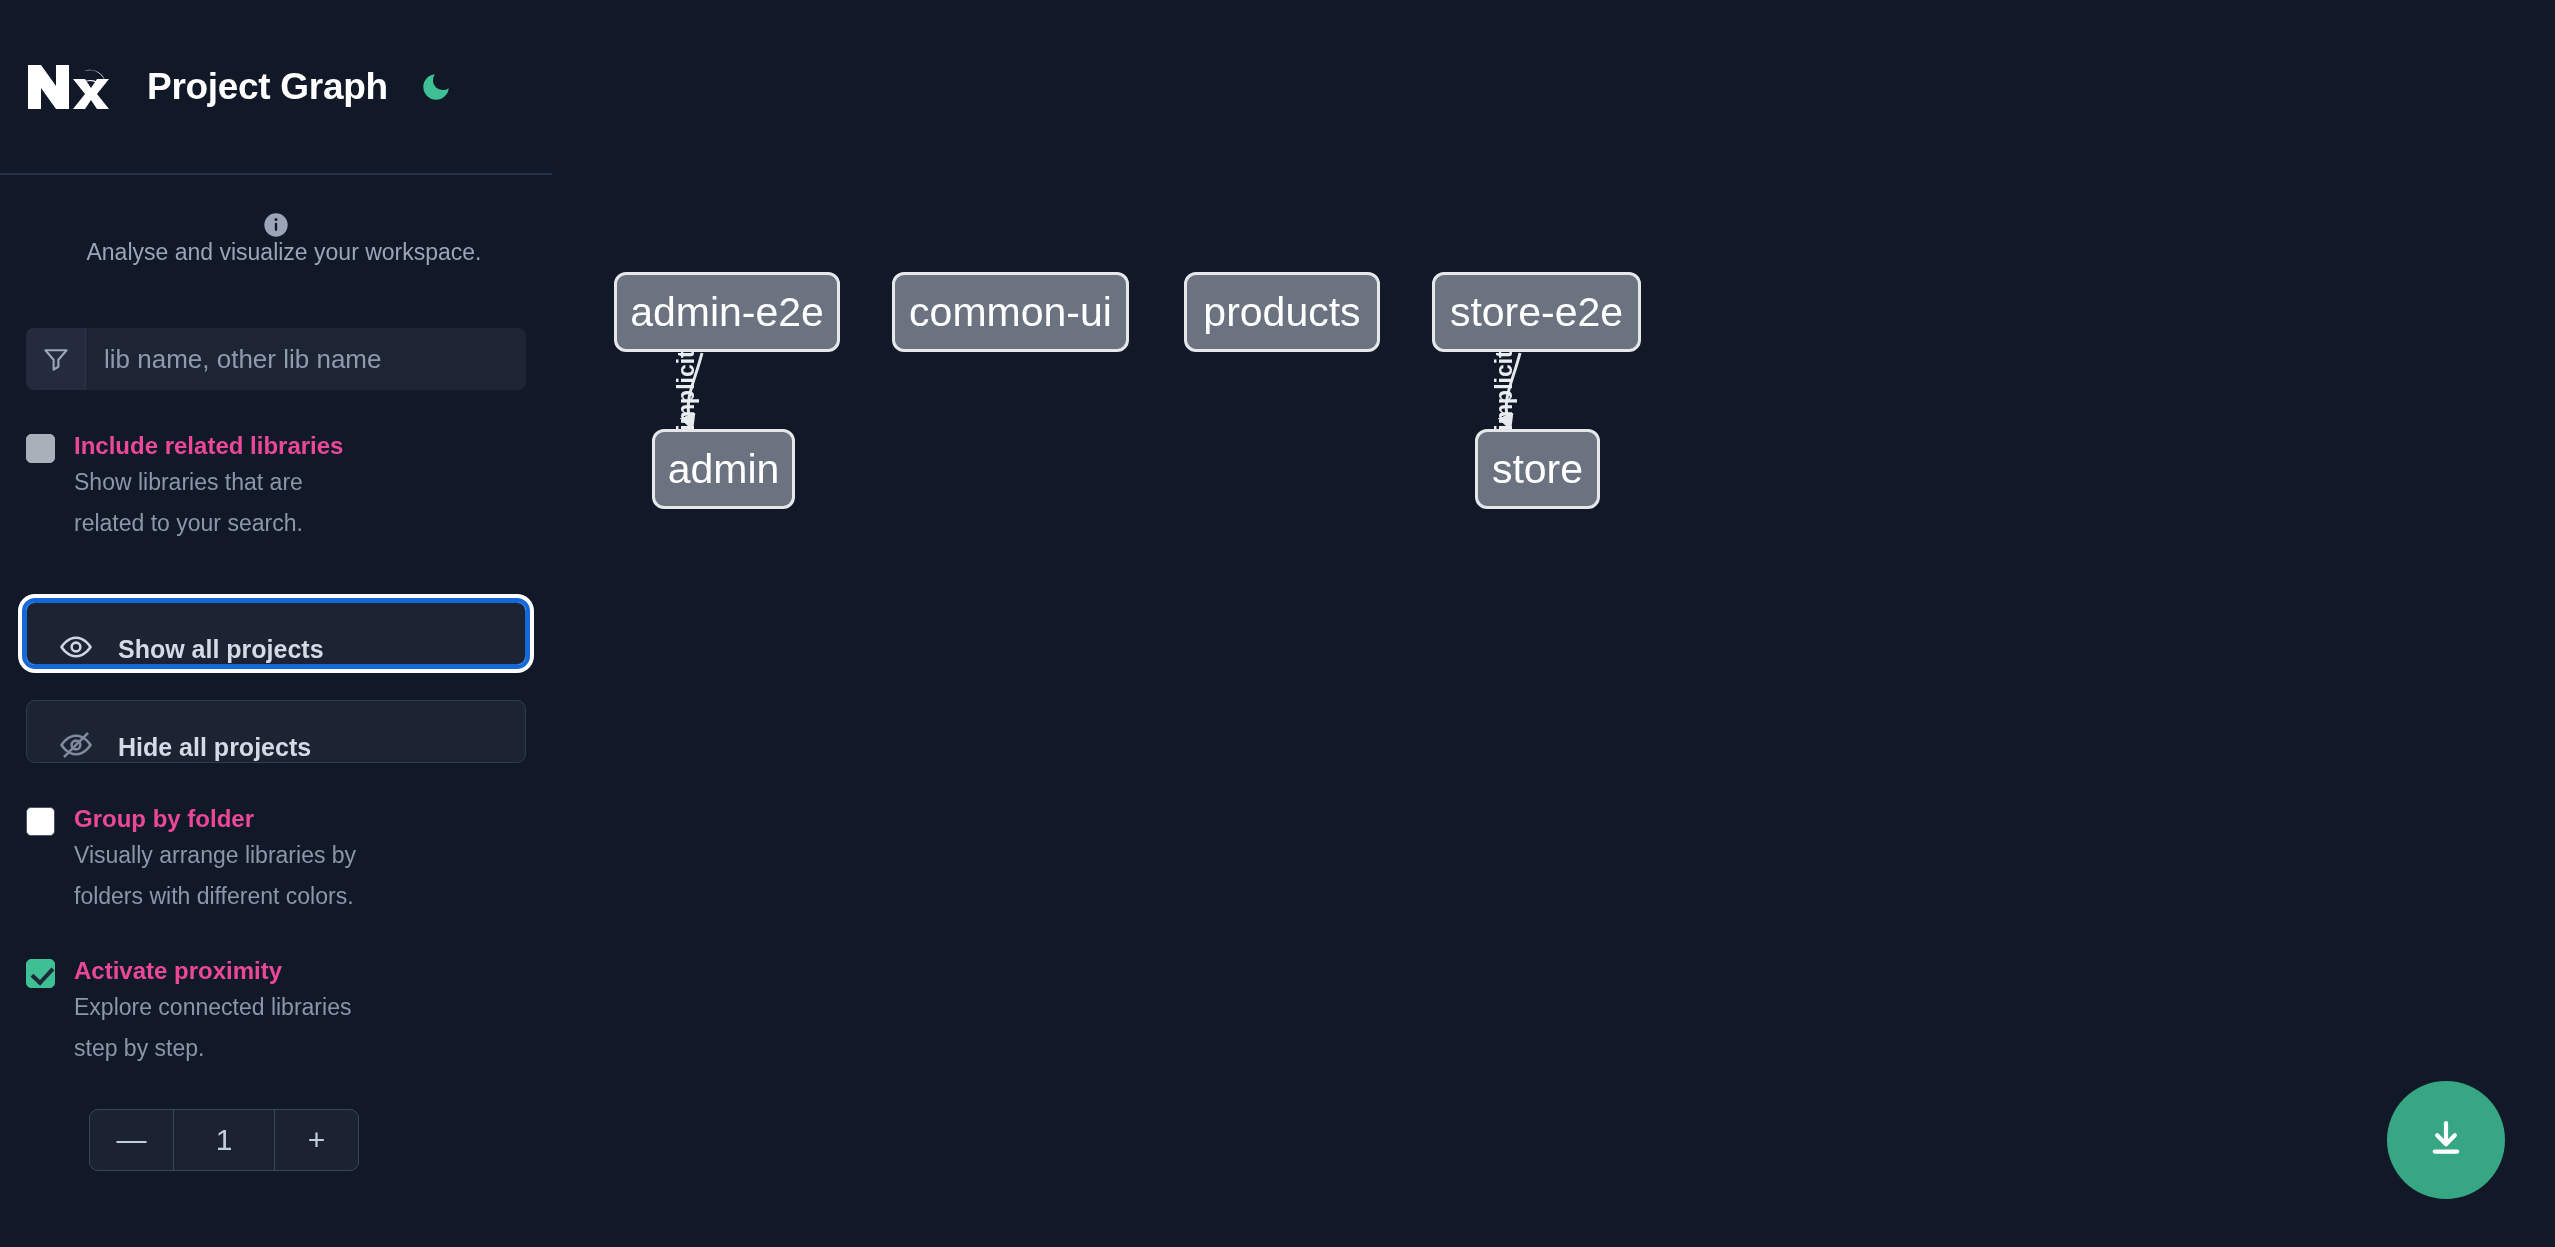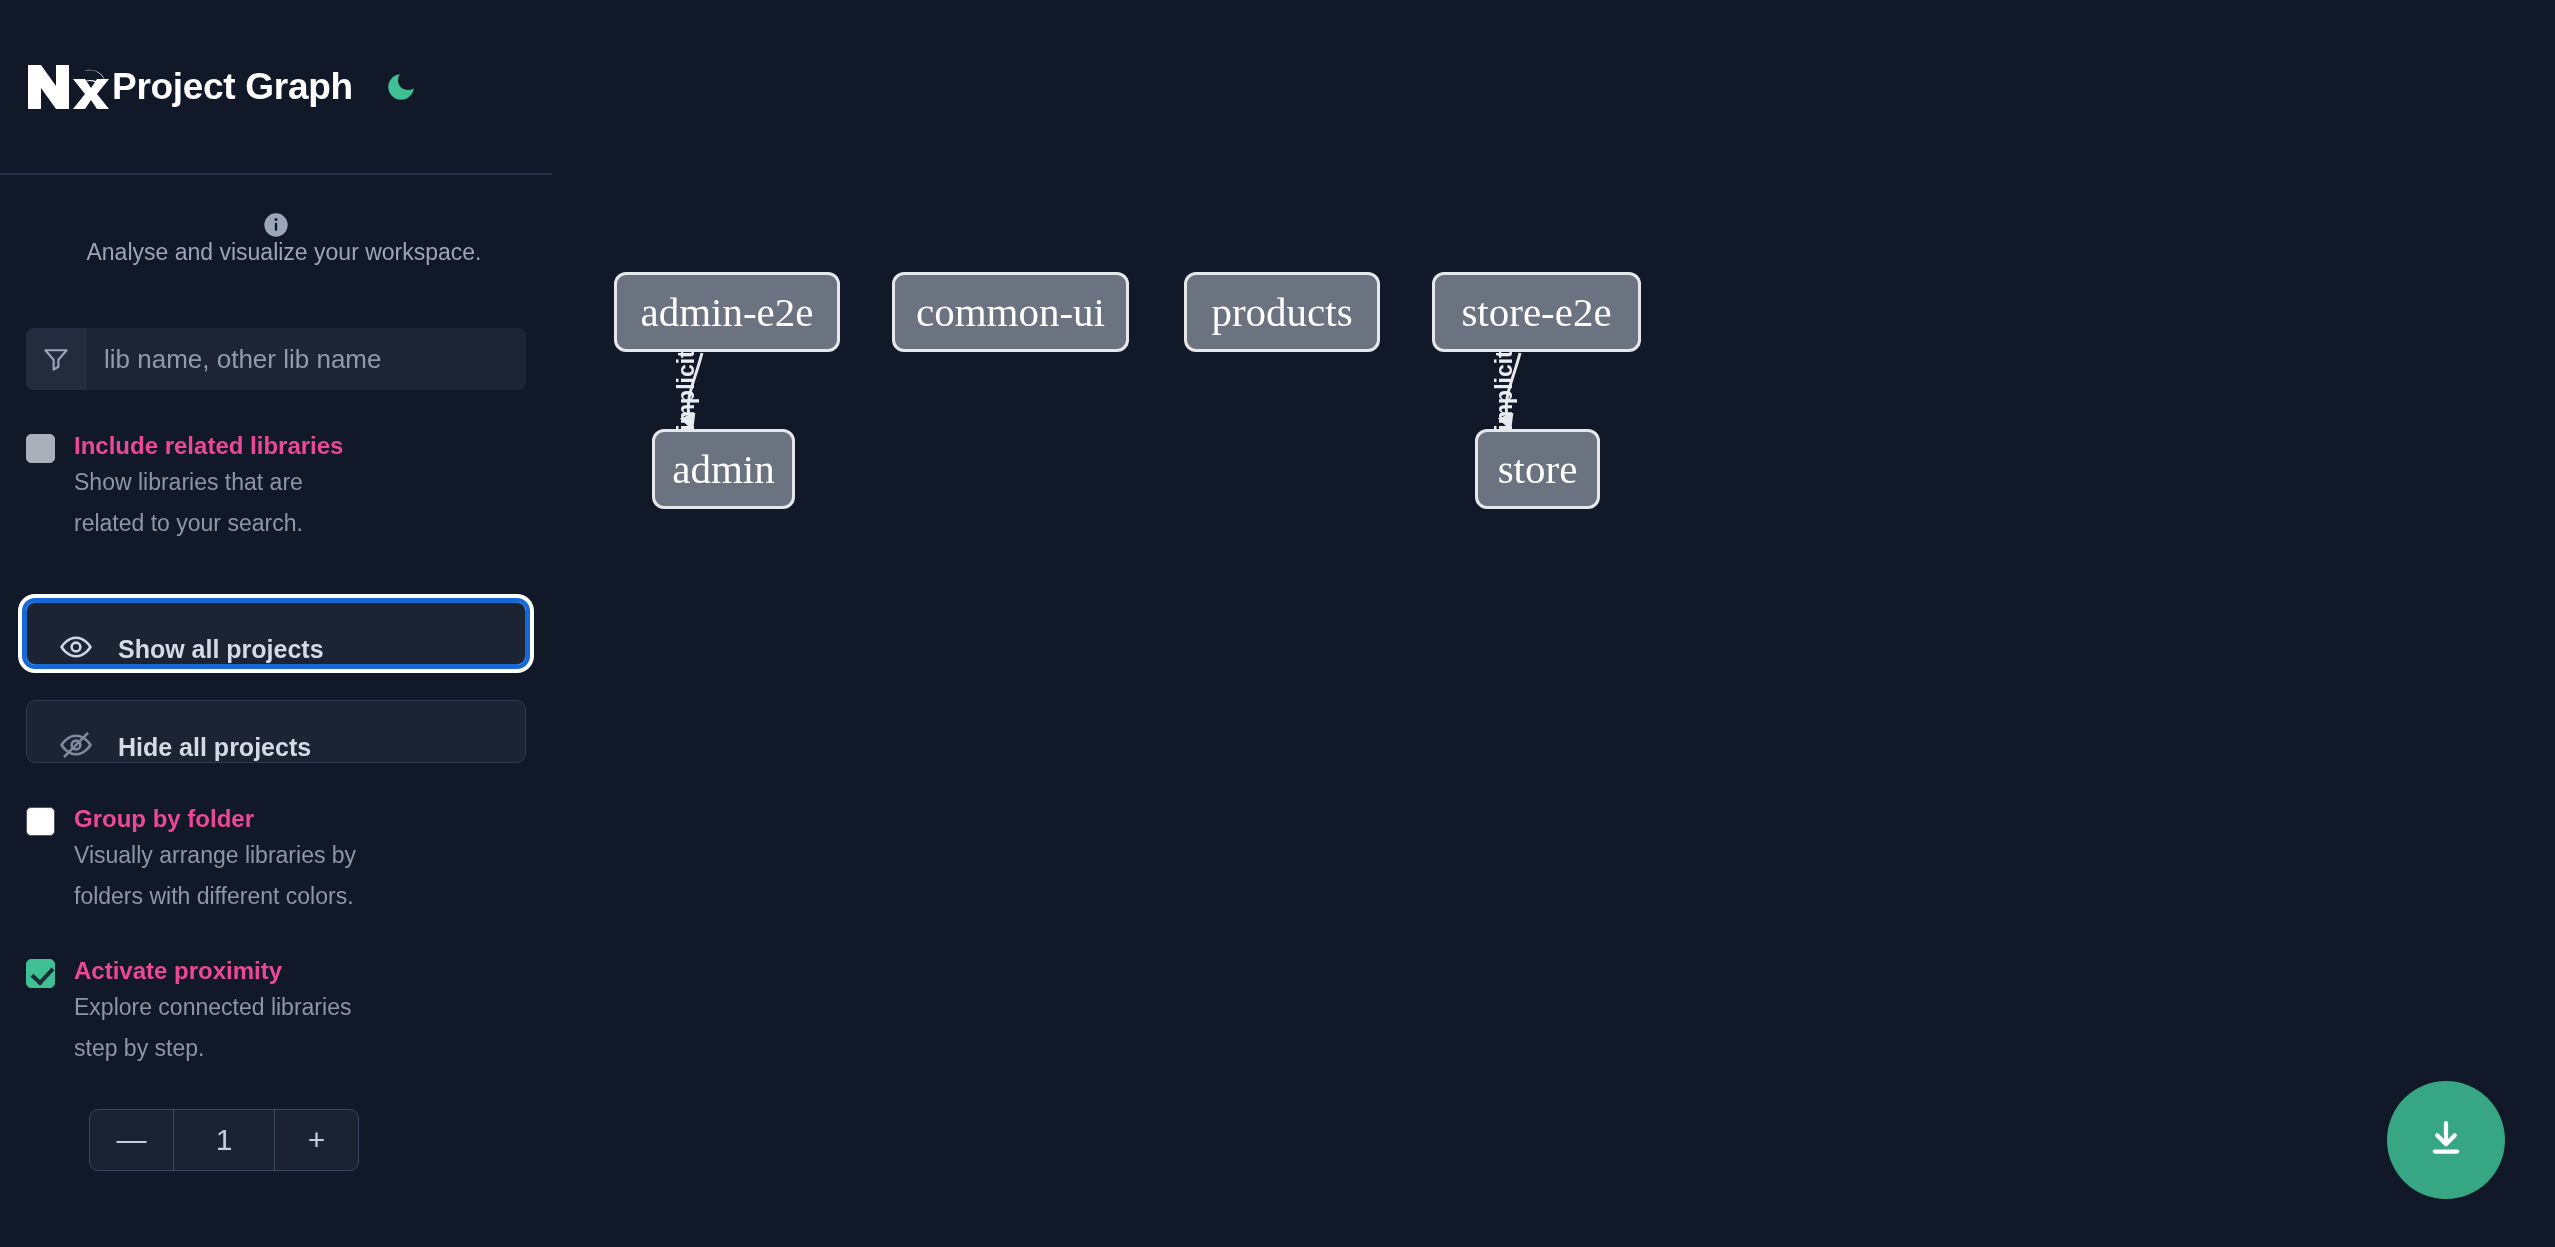--- a/index.html
+++ b/index.html
@@ -39,20 +39,21 @@
   }
 
   .nx-logo {
     width: 86px;
     height: 52px;
     flex: 0 0 86px;
     display: block;
   }
 
   .app-title {
+    margin-left: 35px;
     color: #ffffff;
     font-size: 37px;
     font-weight: 700;
     letter-spacing: -0.3px;
     white-space: nowrap;
   }
 
   .theme-toggle {
     margin-left: 28px;
     width: 40px;
@@ -227,21 +228,21 @@
     border: 3px solid #e6e7ea;
     border-radius: 12px;
     display: flex;
     align-items: center;
     justify-content: center;
     color: #ffffff;
     font-size: 41px;
     font-weight: 400;
     white-space: nowrap;
     cursor: pointer;
-    font-family: Liberation Serif, serif;
+    font-family: Liberation Sans, sans-serif;
   }
 
   .edge-svg {
     position: absolute;
     left: 0; top: 0;
     width: 100%;
     height: 100%;
     pointer-events: none;
     overflow: visible;
   }

